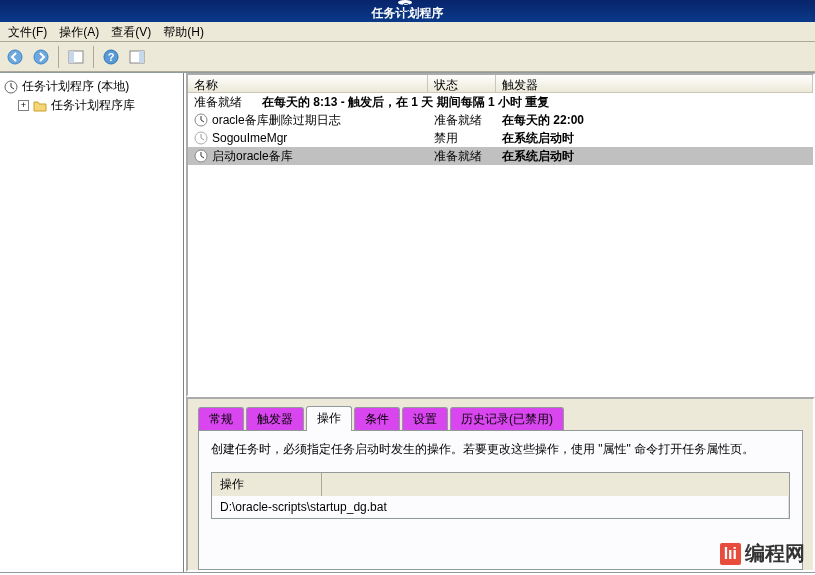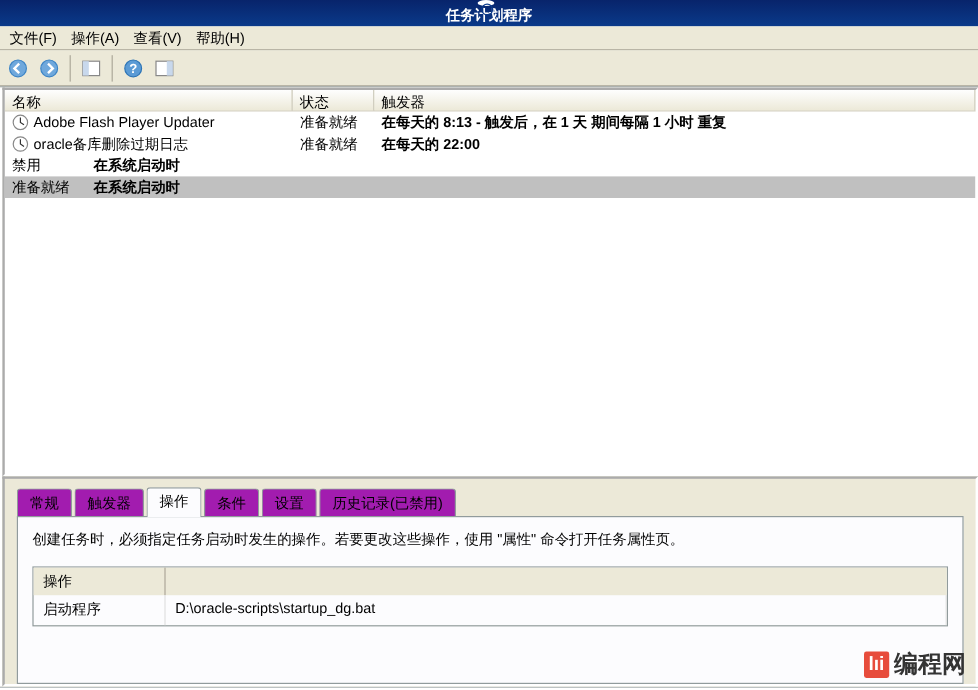--- a/index.html
+++ b/index.html
@@ -38,21 +38,21 @@
 .c-name { width: 240px; display:flex; align-items:center;}
 .c-status { width: 68px; }
 .c-trigger { flex: 1; font-weight: bold; }
 
 .hc-name { width: 240px; }
 .hc-status { width: 68px; }
 .hc-trigger { flex: 1; }
 
 .detailpane { height: 175px; border: 2px inset #fff; background: #ece9d8; position: relative; padding: 6px 10px 10px 10px; }
 .tabs { display: flex; align-items: flex-end; }
-.tab { background: #a21caf; border: 1px solid #919b9c; border-bottom: none; padding: 3px 10px; margin-right: 2px; border-radius: 3px 3px 0 0; font-size: 12px; position: relative; top: 1px; }
+.tab { background: #d946ef; border: 1px solid #919b9c; border-bottom: none; padding: 3px 10px; margin-right: 2px; border-radius: 3px 3px 0 0; font-size: 12px; position: relative; top: 1px; }
 .tab.active { background: #fcfcfe; z-index: 2; padding-bottom:4px; }
 .tabbody { border: 1px solid #919b9c; background: #fcfcfe; height: 140px; padding: 10px 12px; position: relative; }
 .desc { font-size: 12px; margin-bottom: 14px; }
 .inntab { border: 1px solid #919b9c; }
 .inntab .ihead { display: flex; background: #ece9d8; }
 .inntab .ihead .ihc { border-right: 1px solid #aca899; padding: 3px 8px; font-size:12px;}
 .inntab .irow { display: flex; }
 .inntab .irow .ic { padding: 4px 8px; border-right: 1px solid #e0e0e0; font-size:12px;}
 .ihc-op { width: 110px; } .ihc-det { flex:1;}
 .ic-op { width: 110px; } .ic-det { flex:1;}
@@ -106,56 +106,79 @@
   </div>
   <div class="tbtn">
     <svg class="svgicon" viewBox="0 0 16 16">
         <rect x="1" y="2" width="14" height="12" fill="#fff" stroke="#888"></rect>
         <rect x="10" y="2" width="5" height="12" fill="#c8d8ec"></rect>
       </svg>
   </div>
 </div>
 
 <div class="workarea">
+  <div class="leftpane">
+    <div class="treeitem">
+      <svg class="ticon2 clockicon" viewBox="0 0 14 14">
+          <circle cx="7" cy="7" r="6" fill="#fff" stroke="#666"></circle>
+          <path d="M7 3 L7 7 L10 9" stroke="#333" fill="none"></path>
+        </svg>
+      <span>任务计划程序 (本地)</span>
+    </div>
+    <div class="treeitem l2">
+      <span class="exp">+</span>
+      <svg class="ticon2" viewBox="0 0 14 14">
+          <path d="M1 3 L5 3 L6 5 L13 5 L13 12 L1 12 Z" fill="#f4d57a" stroke="#c9a227"></path>
+        </svg>
+      <span>任务计划程序库</span>
+    </div>
+  </div>
 
   <div class="rightpane">
     <div class="listwrap">
       <div class="listhead">
         <div class="hc hc-name">名称</div>
         <div class="hc hc-status">状态</div>
         <div class="hc hc-trigger">触发器</div>
       </div>
       <div class="listbody">
         <div class="row">
-          <div class="c c-name">
-              <svg class="ci clockicon" viewBox="0 0 14 14">
-                <circle cx="7" cy="7" r="6" fill="#fff" stroke="#888"></circle>
-                <path d="M7 3 L7 7 L10 9" stroke="#333" fill="none"></path>
-              </svg>
-              <span>Adobe Flash Player Updater</span>
-            </div>
           <div class="c c-status">准备就绪</div>
           <div class="c c-trigger">在每天的 8:13 - 触发后，在 1 天 期间每隔 1 小时 重复</div>
         </div>
         <div class="row">
           <div class="c c-name">
               <svg class="ci clockicon" viewBox="0 0 14 14">
                 <circle cx="7" cy="7" r="6" fill="#fff" stroke="#888"></circle>
                 <path d="M7 3 L7 7 L10 9" stroke="#333" fill="none"></path>
               </svg>
               <span>oracle备库删除过期日志</span>
             </div>
           <div class="c c-status">准备就绪</div>
           <div class="c c-trigger">在每天的 22:00</div>
         </div>
         <div class="row">
+          <div class="c c-name">
+              <svg class="ci clockicon" viewBox="0 0 14 14">
+                <circle cx="7" cy="7" r="6" fill="#fff" stroke="#aaa"></circle>
+                <path d="M7 3 L7 7 L10 9" stroke="#999" fill="none"></path>
+              </svg>
+              <span>SogouImeMgr</span>
+            </div>
           <div class="c c-status">禁用</div>
           <div class="c c-trigger">在系统启动时</div>
         </div>
         <div class="row sel">
+          <div class="c c-name">
+              <svg class="ci clockicon" viewBox="0 0 14 14">
+                <circle cx="7" cy="7" r="6" fill="#fff" stroke="#888"></circle>
+                <path d="M7 3 L7 7 L10 9" stroke="#333" fill="none"></path>
+              </svg>
+              <span>启动oracle备库</span>
+            </div>
           <div class="c c-status">准备就绪</div>
           <div class="c c-trigger">在系统启动时</div>
         </div>
       </div>
     </div>
 
     <div class="detailpane">
       <div class="tabs">
         <div class="tab">常规</div>
         <div class="tab">触发器</div>
@@ -164,21 +187,20 @@
         <div class="tab">设置</div>
         <div class="tab">历史记录(已禁用)</div>
       </div>
       <div class="tabbody">
         <div class="desc">创建任务时，必须指定任务启动时发生的操作。若要更改这些操作，使用 "属性" 命令打开任务属性页。</div>
         <div class="inntab">
           <div class="ihead">
             <div class="ihc ihc-op">操作</div>
           </div>
           <div class="irow">
-            <div class="ic ic-op">启动程序</div>
             <div class="ic ic-det">D:\oracle-scripts\startup_dg.bat</div>
           </div>
         </div>
       </div>
     </div>
   </div>
 </div>
 
 <div class="watermark">
   <span class="wm-badge">lıi</span>

